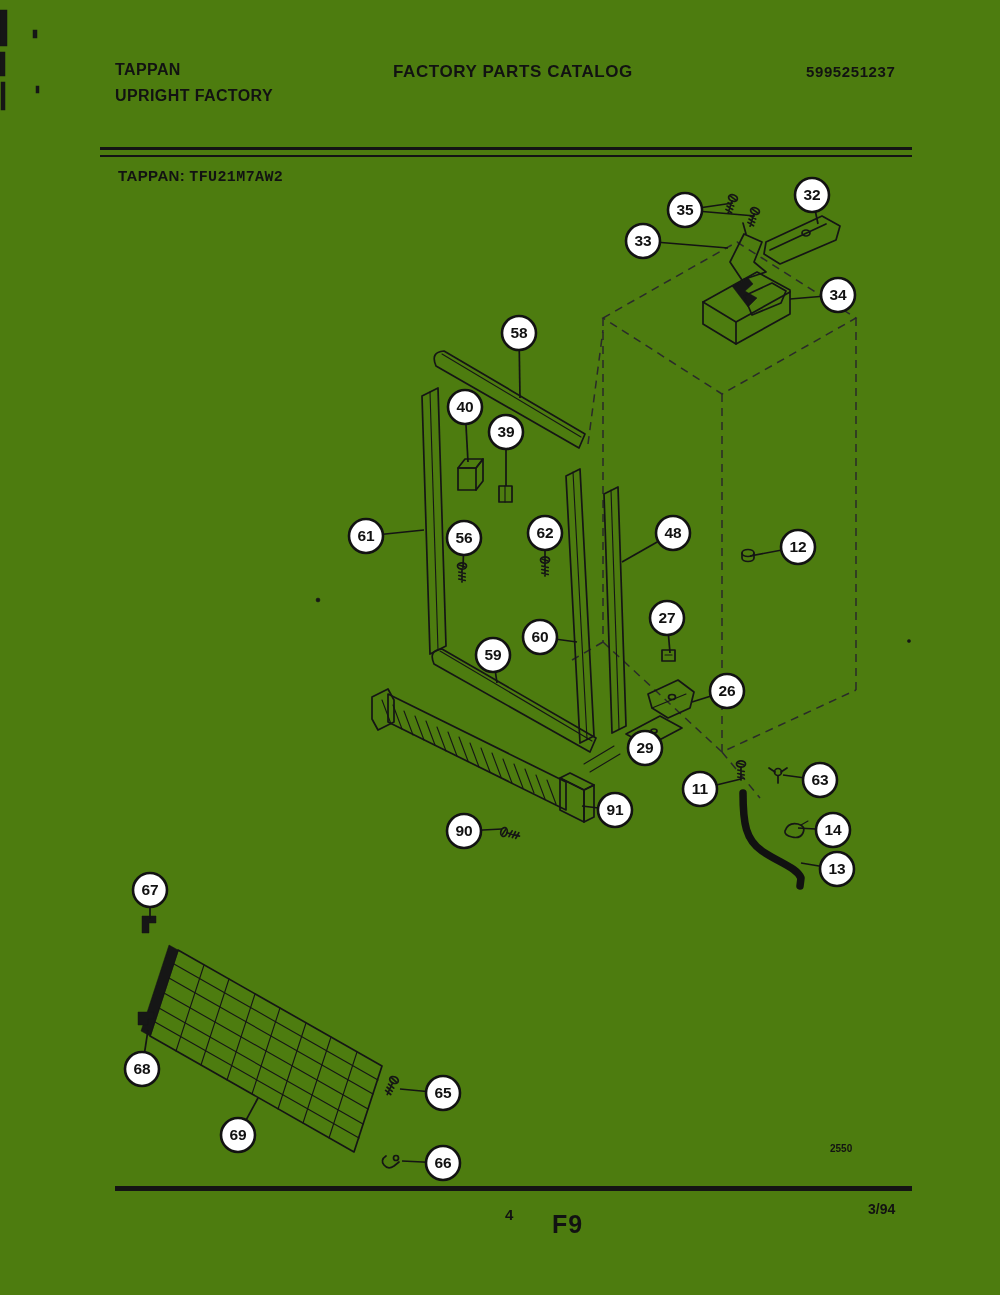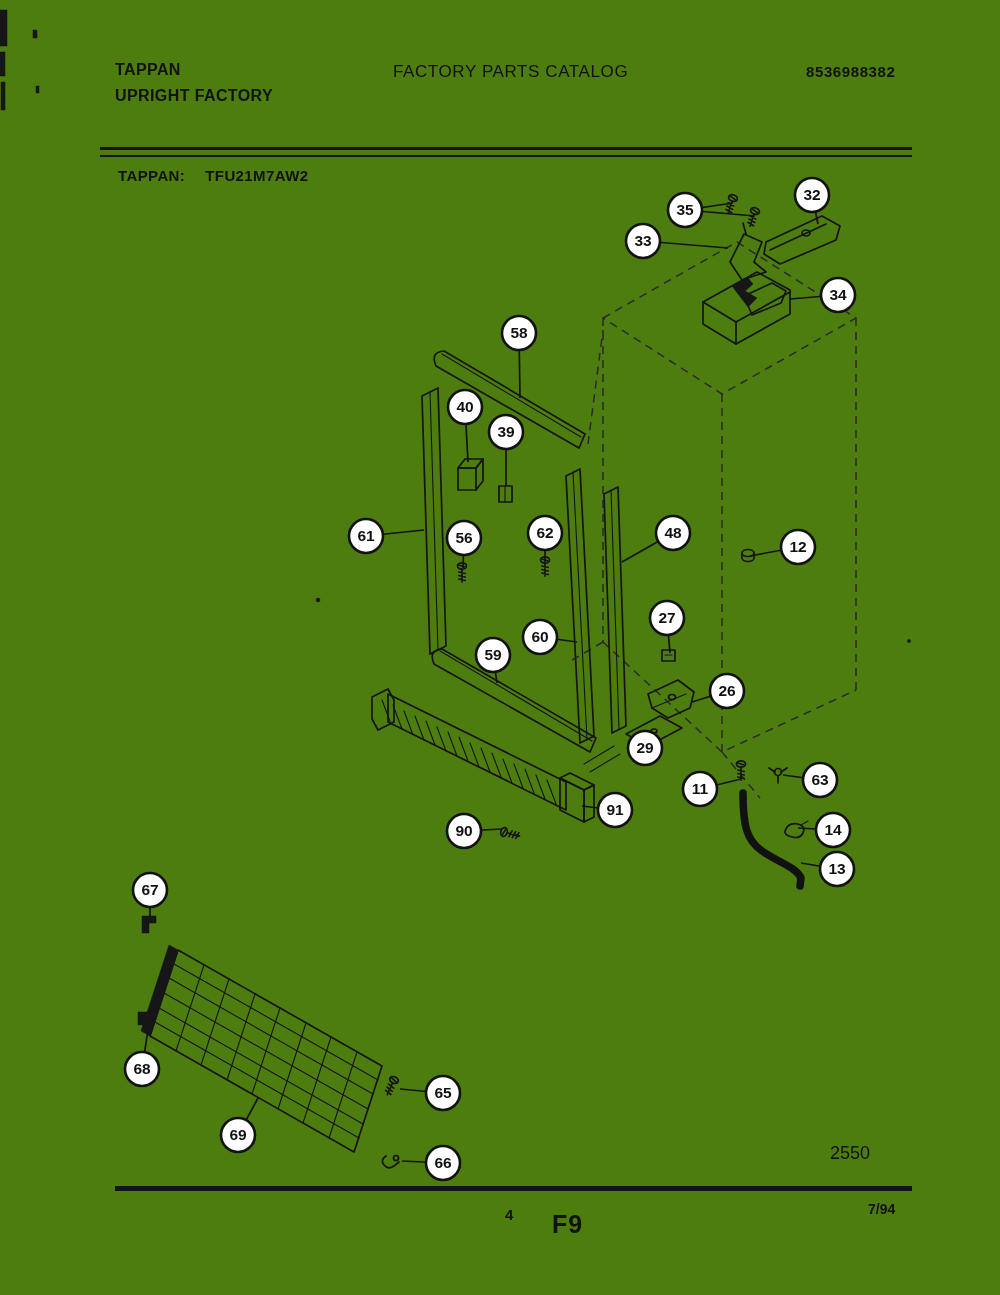--- a/index.html
+++ b/index.html
@@ -3,28 +3,28 @@
 <meta charset="utf-8">
 <style>
   * { margin:0; padding:0; box-sizing:border-box; }
   html,body { background:#ffffff; }
   .page {
     position:relative; width:1000px; height:1295px; background:#4d7c0f;
     font-family:"Liberation Sans", sans-serif; color:#121212; overflow:hidden;
   }
   .abs { position:absolute; }
   .hdr-brand { left:115px; top:57px; font-size:16px; font-weight:700; letter-spacing:.4px; line-height:1.6; }
-  .hdr-title { left:393px; top:62px; font-size:17px; font-weight:400; letter-spacing:.6px; }
+  .hdr-title { left:393px; top:62px; font-size:17px; font-weight:700; letter-spacing:.6px; }
   .hdr-num   { left:806px; top:63px; font-size:15px; font-weight:700; letter-spacing:.6px; }
   .rule-double { left:100px; top:147px; width:812px; height:10px;
                  border-top:3px solid #141414; border-bottom:2px solid #141414; }
   .model-line { left:118px; top:167px; font-size:15px; font-weight:700; letter-spacing:.4px; }
-  .model-line .val { margin-left:20px; }
+  .model-line .val { margin-left:4px;font-family:Liberation Mono, monospace; }
   .footer-line { left:115px; top:1186px; width:797px; height:5px; background:#141414; }
-  .diag-num  { left:830px; top:1143px; font-size:18px; font-weight:400; }
+  .diag-num  { left:830px; top:1143px; font-size:10px; font-weight:700; }
   .page-num  { left:505px; top:1206px; font-size:15px; font-weight:700; }
   .fig-code  { left:552px; top:1210px; font-size:25px; font-weight:700; letter-spacing:1px; }
   .date-code { left:868px; top:1201px; font-size:14px; font-weight:700; }
   svg.diagram { position:absolute; left:0; top:0; width:1000px; height:1295px; }
   .art      { stroke:#151515; fill:none; stroke-width:1.7; stroke-linejoin:round; stroke-linecap:round; }
   .art-thin { stroke:#151515; fill:none; stroke-width:1.1; }
   .dashed   { stroke:#2a2a2a; fill:none; stroke-width:1.5; stroke-dasharray:8 6; }
   .darkfill { fill:#161616; stroke:#161616; stroke-width:0.5; }
   .leader   { stroke:#141414; stroke-width:1.7; }
   .tube     { stroke:#111; stroke-width:7.5; fill:none; stroke-linecap:round; stroke-linejoin:round; }
@@ -35,21 +35,21 @@
 </head>
 <body>
 
 <div class="page">
 
   <div class="abs hdr-brand">
     <div>TAPPAN</div>
     <div>UPRIGHT FACTORY</div>
   </div>
   <div class="abs hdr-title">FACTORY PARTS CATALOG</div>
-  <div class="abs hdr-num">8536988382</div>
+  <div class="abs hdr-num">5995251237</div>
   <div class="abs rule-double"></div>
 
   <div class="abs model-line">
     <span>TAPPAN:</span><span class="val">TFU21M7AW2</span>
   </div>
 
   <svg class="diagram" viewBox="0 0 1000 1295">
     <defs>
       <g id="screw">
         <ellipse cx="0" cy="0" rx="4.5" ry="3.2"></ellipse>
@@ -351,15 +351,15 @@
           <circle cx="443" cy="1163" r="17" class="callout-circle"></circle>
           <text x="443" y="1163" dy="0.35em" class="callout-num">66</text>
         </g>
       </g>
   </svg>
 
   <div class="abs diag-num">2550</div>
   <div class="abs footer-line"></div>
   <div class="abs page-num">4</div>
   <div class="abs fig-code">F9</div>
-  <div class="abs date-code">7/94</div>
+  <div class="abs date-code">3/94</div>
 
 </div>
 
 </body></html>

